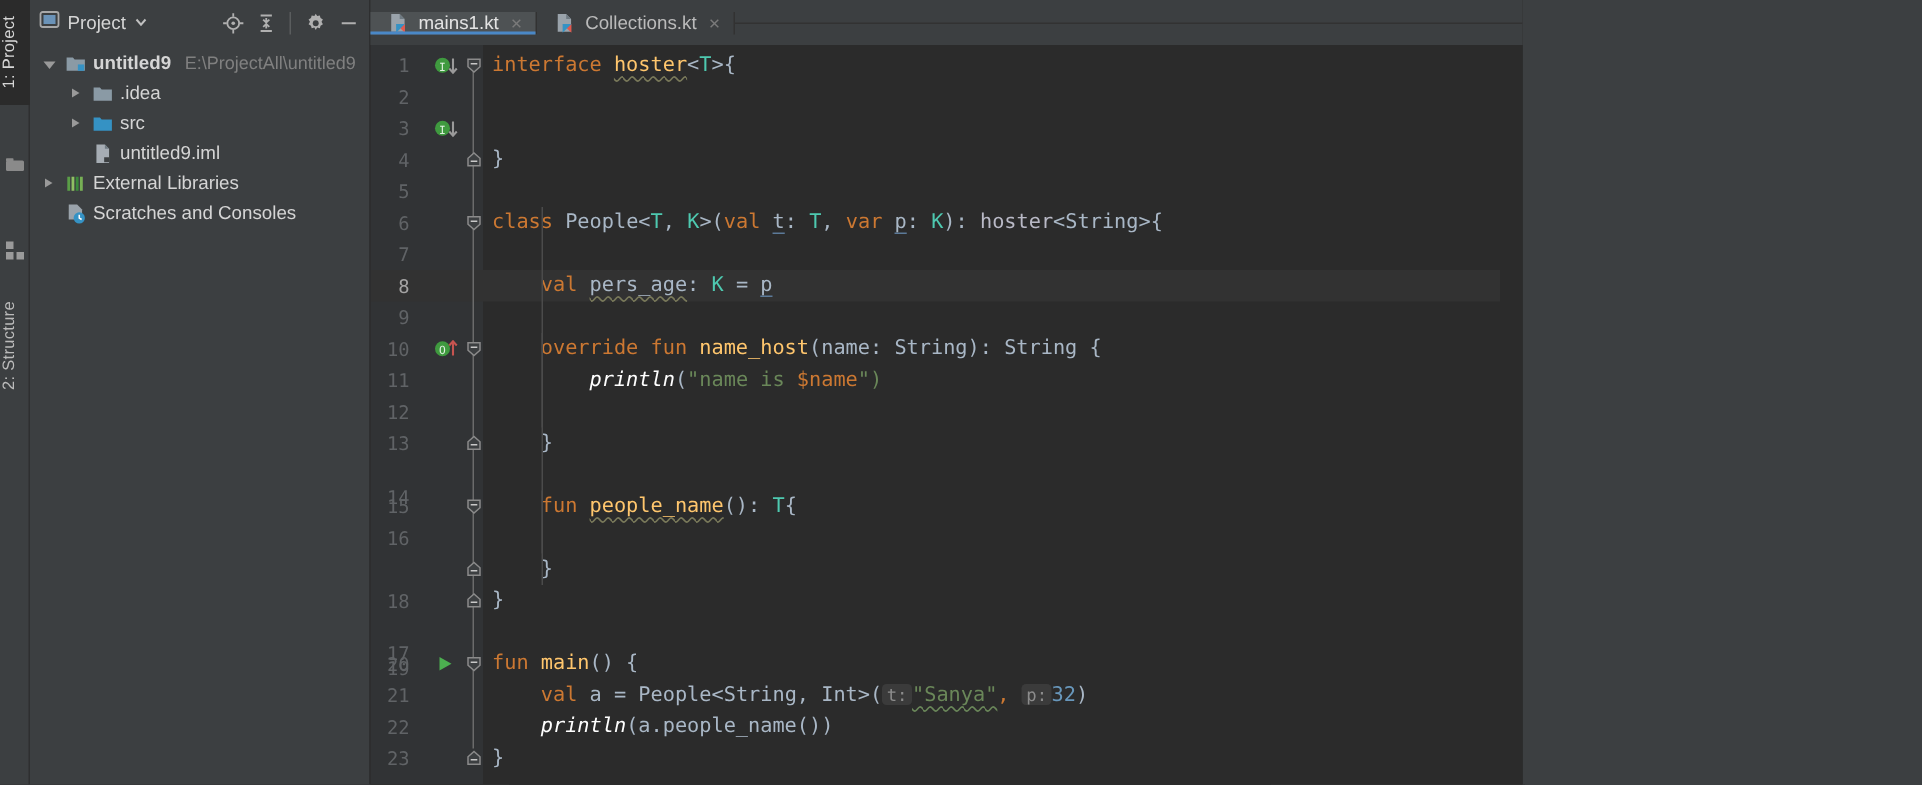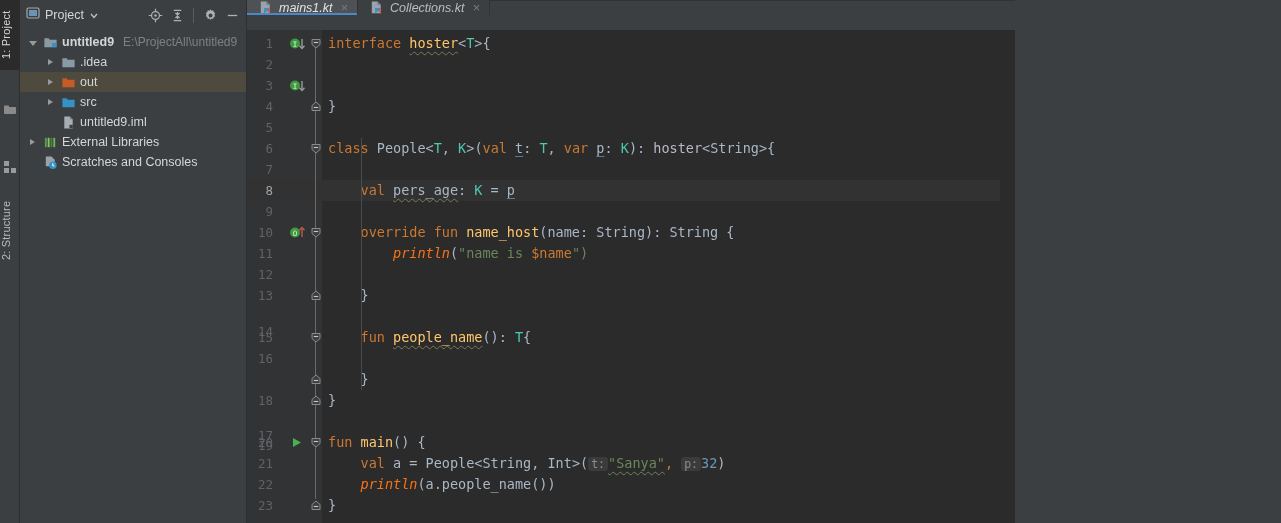--- a/index.html
+++ b/index.html
@@ -66,21 +66,21 @@
     left:2.5px; top:5px;
     border-left:4px solid transparent; border-right:4px solid transparent;
     border-top:5px solid #9a9a9a; border-bottom:0;
   }
   .tlabel { font-size:12.5px; color:#d5d5d5; }
   .tlabel.bold { font-weight:bold; }
   .tpath { font-size:12px; color:#808080; margin-left:5px; }
 
   
   .editor-area { flex:1; height:523px; display:flex; flex-direction:column; background:#2b2b2b; min-width:0; }
-  .tabbar { height:30px; background:#3c3f41; display:flex; align-items:flex-start;font-style:italic; }
+  .tabbar { height:30px; background:#3c3f41; display:flex; align-items:center; }
   .etab {
     display:flex; align-items:center; gap:6px; padding:0 9px 0 11px;
     font-size:12.5px; color:#bbbbbb; position:relative; cursor:default;
     border-right:1px solid #323232;
   }
   .etab.active { background:#4e5254; color:#e3e3e3; }
   .etab.active::after {
     content:""; position:absolute; left:0; right:0; bottom:0; height:2px; background:#4a88c7;
   }
   .etab-close { font-size:13px; color:#7a7a7a; line-height:1; margin-left:2px; }
@@ -109,21 +109,21 @@
   
   .kw   { color:#cc7832; }
   .fn   { color:#ffc66d; }
   .str  { color:#6a8759; }
   .num  { color:#6897bb; }
   .type { color:#4ec9b0; }
   .ident{ color:#a9b7c6; }
   .prop { color:#9876aa; }
   .gstr { color:#cc7832; }
   .cls  { color:#b9b9c6; }
-  .softkw { color:#f97316; font-style:italic; }
+  .softkw { color:#ffffff; font-style:italic; }
   .paramhint {
     color:#8c8c8c; background:#3b3b3b; border-radius:3px;
     padding:0 3px; font-size:11.5px;
   }
   .wavy {
     text-decoration:underline wavy #6a8759;
     text-decoration-thickness:1px; text-underline-offset:3px;
   }
   .wavyw {
     text-decoration:underline wavy #7a7a5a;
@@ -222,29 +222,20 @@
           <span class="tpath">E:\ProjectAll\untitled9</span>
         </div>
         <div class="trow" style="padding-left: 24px;">
           <span class="arrow"></span>
           <span style="display: inline-flex;">
             <svg width="15" height="15" viewBox="0 0 16 16">
               <path d="M1.5 3.5h4.5l1.2 1.5h7.3v8h-13z" fill="#8a9aa5"></path>
             </svg>
           </span>
           <span class="tlabel">.idea</span>
-        </div>
-        <div class="trow sel" style="padding-left: 24px;">
-          <span class="arrow"></span>
-          <span style="display: inline-flex;">
-            <svg width="15" height="15" viewBox="0 0 16 16">
-              <path d="M1.5 3.5h4.5l1.2 1.5h7.3v8h-13z" fill="#c75b28"></path>
-            </svg>
-          </span>
-          <span class="tlabel">out</span>
         </div>
         <div class="trow" style="padding-left: 24px;">
           <span class="arrow"></span>
           <span style="display: inline-flex;">
             <svg width="15" height="15" viewBox="0 0 16 16">
               <path d="M1.5 3.5h4.5l1.2 1.5h7.3v8h-13z" fill="#3592c4"></path>
             </svg>
           </span>
           <span class="tlabel">src</span>
         </div>

